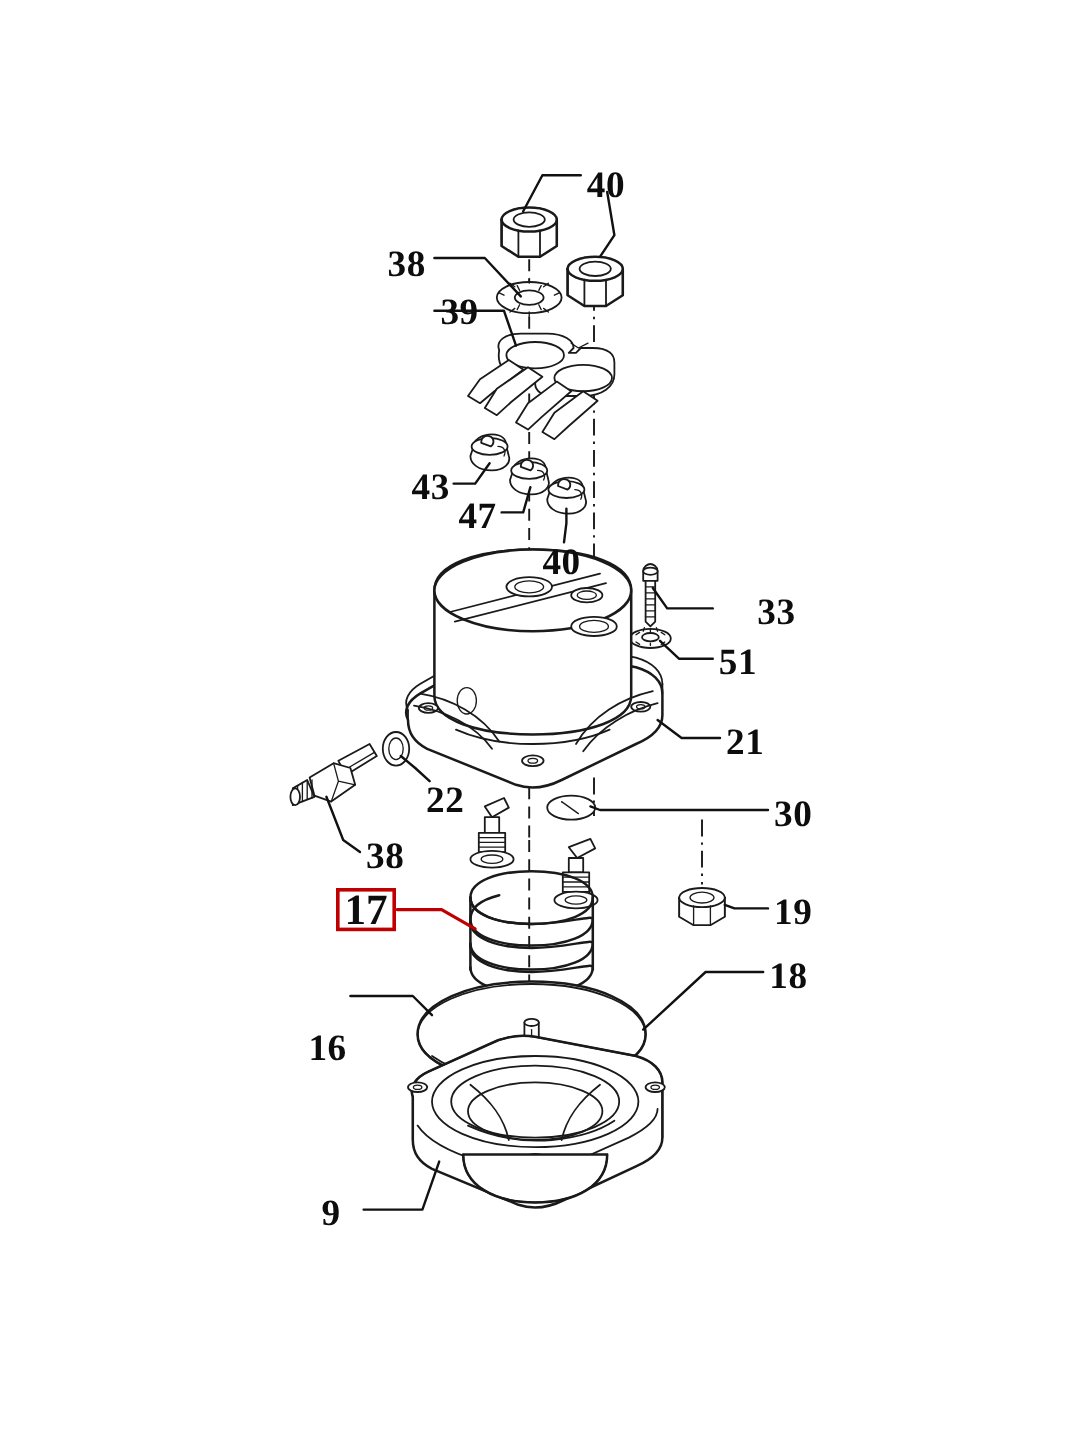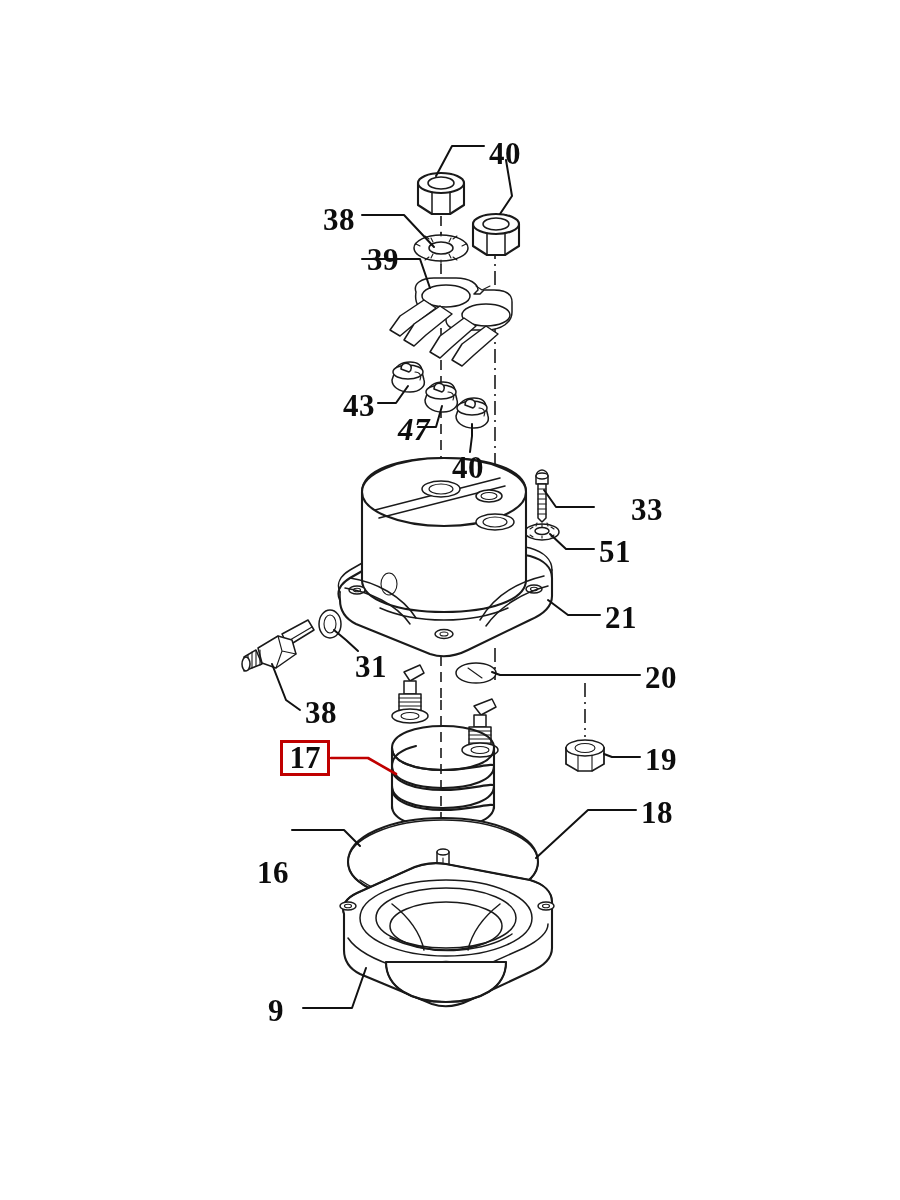--- a/index.html
+++ b/index.html
@@ -96,21 +96,21 @@
     user-select: none;
   }
   .callout-box {
     position: absolute;
     display: flex;
     align-items: center;
     justify-content: center;
     box-sizing: border-box;
     font-family: "Liberation Serif", "DejaVu Serif", serif;
     font-weight: 700;
-    font-size: 31px;
+    font-size: 36px;
     color: #0d0d0d;
     background: #ffffff;
     user-select: none;
   }
 </style>
 </head>
 <body>
 
 <div id="diagram-root" style="background: rgb(255, 255, 255);">
 
@@ -385,27 +385,27 @@
     <g>
       <path id="hl-path" class="hl-leader" d="M331,758 L368,758 L396,774" stroke="#c00000"></path>
     </g>
 
   </svg>
 
   <div class="callout" style="left:489px; top:138px;">40</div>
   <div class="callout" style="left:323px; top:204px;">38</div>
   <div class="callout" style="left:323px; top:244px;margin-left:44px;">39</div>
   <div class="callout" style="left:343px; top:390px;">43</div>
-  <div class="callout" style="left:398px; top:414px;font-style:italic;">47</div>
+  <div class="callout" style="left:382px; top:414px;">47</div>
   <div class="callout" style="left:452px; top:452px;">40</div>
   <div class="callout" style="left:599px; top:494px;margin-left:32px;">33</div>
   <div class="callout" style="left:599px; top:536px;">51</div>
   <div class="callout" style="left:605px; top:602px;">21</div>
-  <div class="callout" style="left:355px; top:651px;">31</div>
-  <div class="callout" style="left:645px; top:662px;">20</div>
+  <div class="callout" style="left:355px; top:651px;">22</div>
+  <div class="callout" style="left:645px; top:662px;">30</div>
   <div class="callout" style="left:305px; top:697px;">38</div>
   <div class="callout" style="left:645px; top:744px;">19</div>
   <div class="callout" style="left:641px; top:797px;">18</div>
   <div class="callout" style="left:257px; top:817px;margin-top:40px;">16</div>
   <div class="callout" style="left:268px; top:995px;">9</div>
 
   <div class="callout-box" id="highlight-box" style="left: 280px; top: 740px; width: 50px; height: 36px; border: 3px solid rgb(192, 0, 0);">17</div>
 
 </div>
 

